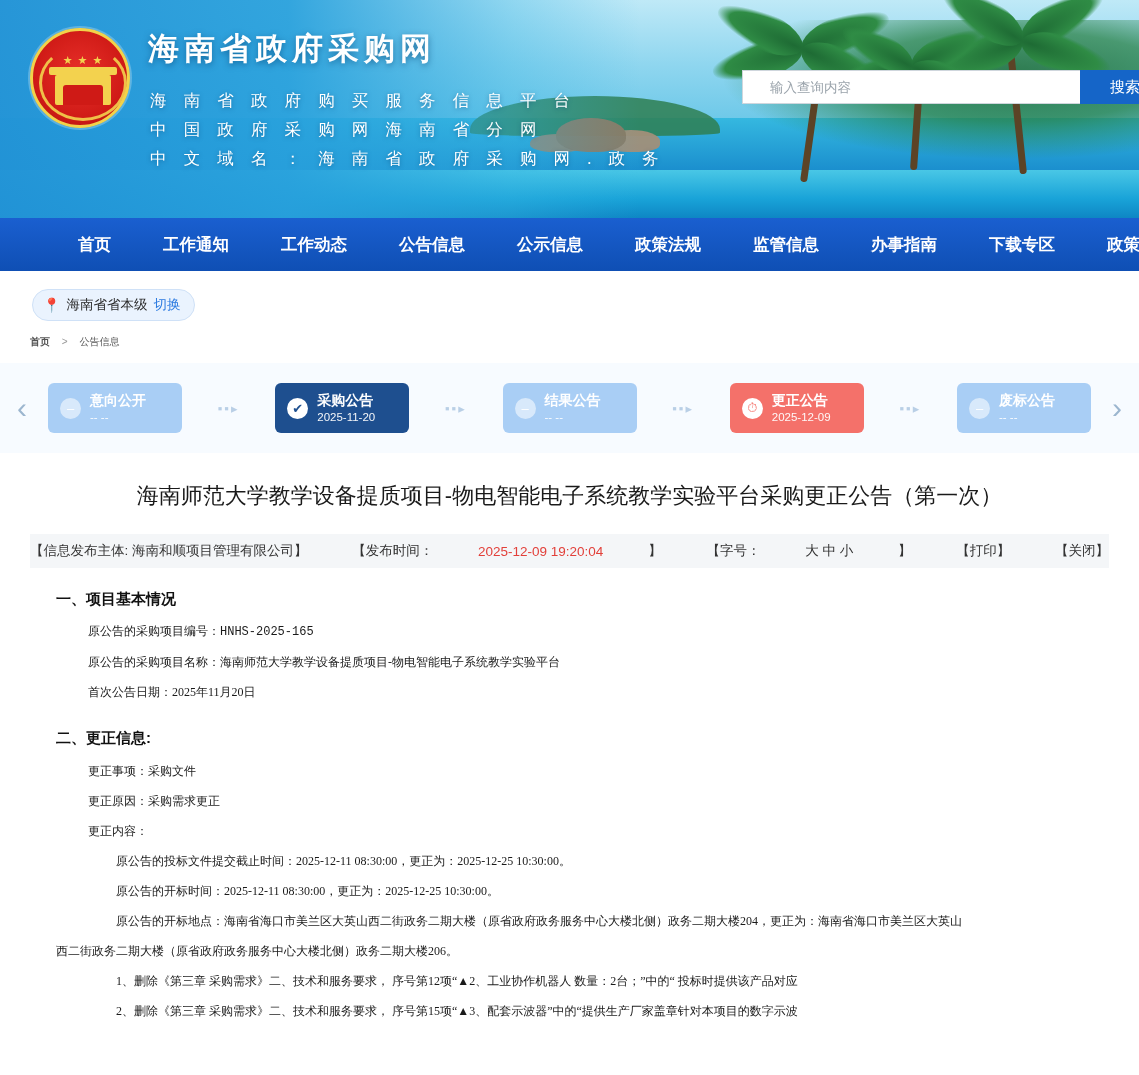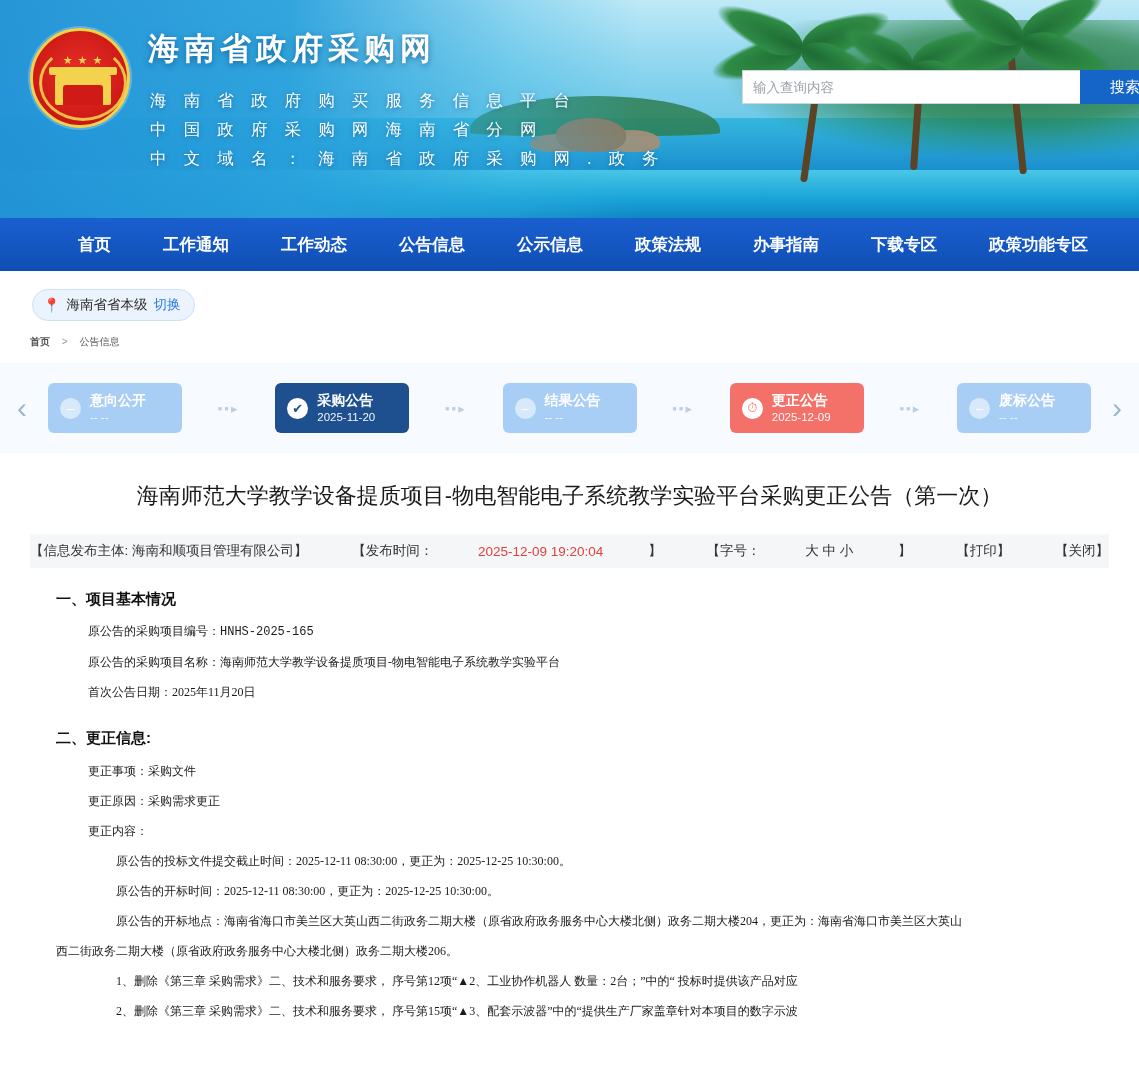--- a/index.html
+++ b/index.html
@@ -113,21 +113,21 @@
   }
   .sub1 { top:90px; }
   .sub2 { top:119px; }
   .sub3 { top:148px; }
 
   .search-wrap {
     position:absolute; left:742px; top:70px; display:flex; height:34px;
   }
   .search-input {
     width:338px; height:34px; border:1px solid #cfd6dd; border-right:none;
-    padding:0 10px; font-size:13.5px; color:#333; background:#fff; outline:none;
+    padding:0 27px; font-size:13.5px; color:#333; background:#fff; outline:none;
     font-family:"Liberation Sans", sans-serif;
   }
   .search-input::placeholder { color:#9aa3ab; }
   .search-btn {
     width:90px; height:34px; background:#1565c8; color:#fff; border:none;
     font-size:15px; cursor:pointer; font-family:"Liberation Sans", sans-serif;
   }
 
   
   .nav {
@@ -266,20 +266,21 @@
   </div>
 </div>
 
 <div class="nav">
   <div class="nav-item">首页</div>
   <div class="nav-item">工作通知</div>
   <div class="nav-item">工作动态</div>
   <div class="nav-item">公告信息</div>
   <div class="nav-item">公示信息</div>
   <div class="nav-item">政策法规</div>
+  <div class="nav-item">监管信息</div>
   <div class="nav-item">办事指南</div>
   <div class="nav-item">下载专区</div>
   <div class="nav-item">政策功能专区</div>
 </div>
 
 <div class="region-row">
   <span class="region-chip">
     <span class="pin-icon">📍</span>
     <span>海南省省本级</span>
     <span class="region-switch">切换</span>

